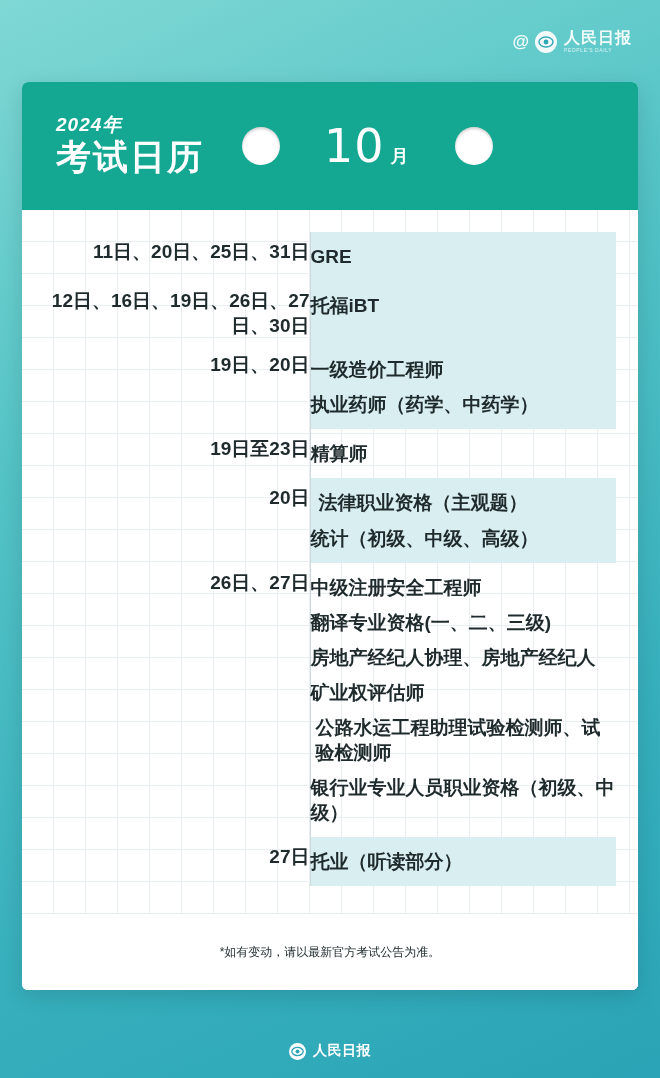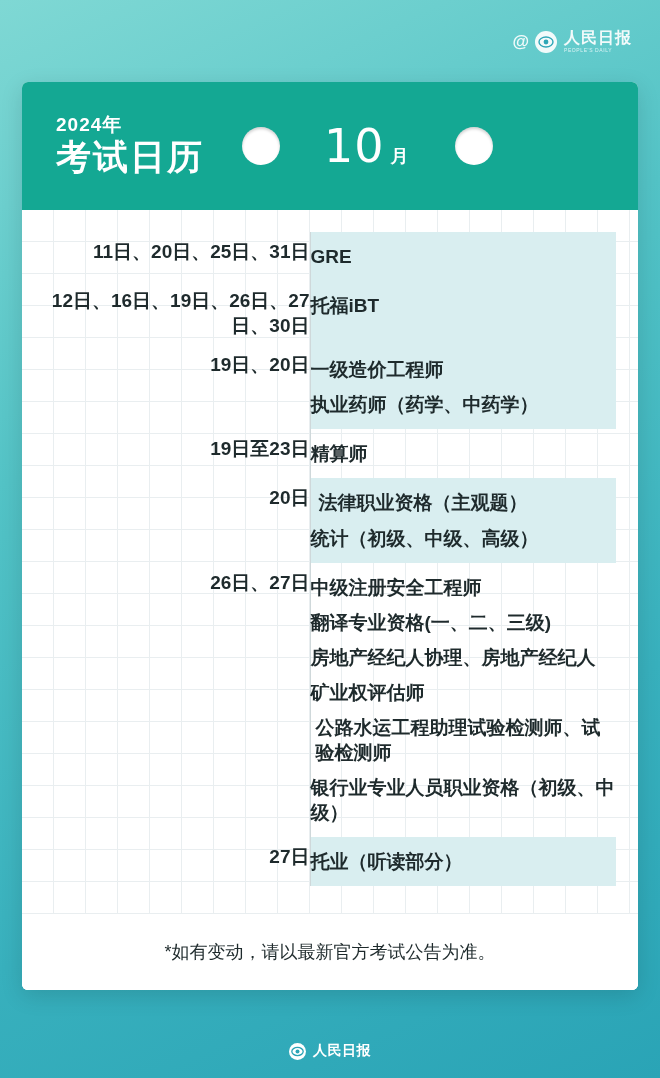--- a/index.html
+++ b/index.html
@@ -51,21 +51,21 @@
     height: 128px;
     background: #14a893;
     position: relative;
     display: flex; align-items: center;
     padding: 0 34px;
     flex: 0 0 128px;
   }
   .hdr-left { display: flex; flex-direction: column; line-height: 1; }
   .hdr-year {
     color: #ffffff; font-size: 19px; font-weight: bold;
-    letter-spacing: 1px; margin-bottom: 6px;
+    letter-spacing: 1px; margin-bottom: 6px; font-style: italic;
   }
   .hdr-title {
     color: #ffffff; font-size: 35px; font-weight: bold;
     letter-spacing: 2px; line-height: 1.05;
     font-family: Liberation Serif, serif;
   }
   .punch {
     width: 38px; height: 38px; border-radius: 50%;
     background: #ffffff;
     box-shadow: inset 0 2px 3px rgba(0,0,0,.18);
@@ -123,21 +123,21 @@
   }
   tr.hl td.name { background: #d9eef0; }
   tr.hl td.name span { display: block; }
 
   .footnote {
     position: absolute;
     left: 0; right: 0;
     bottom: 0;
     height: 76px;
     display: flex; align-items: center; justify-content: center;
-    font-size: 18px;
+    font-size: 12px;
     color: #1e2a2c;
     background: #ffffff;
   }
 
   
   .bottom-watermark {
     position: absolute;
     left: 0; right: 0; bottom: 18px;
     display: flex; align-items: center; justify-content: center; gap: 7px;
   }

